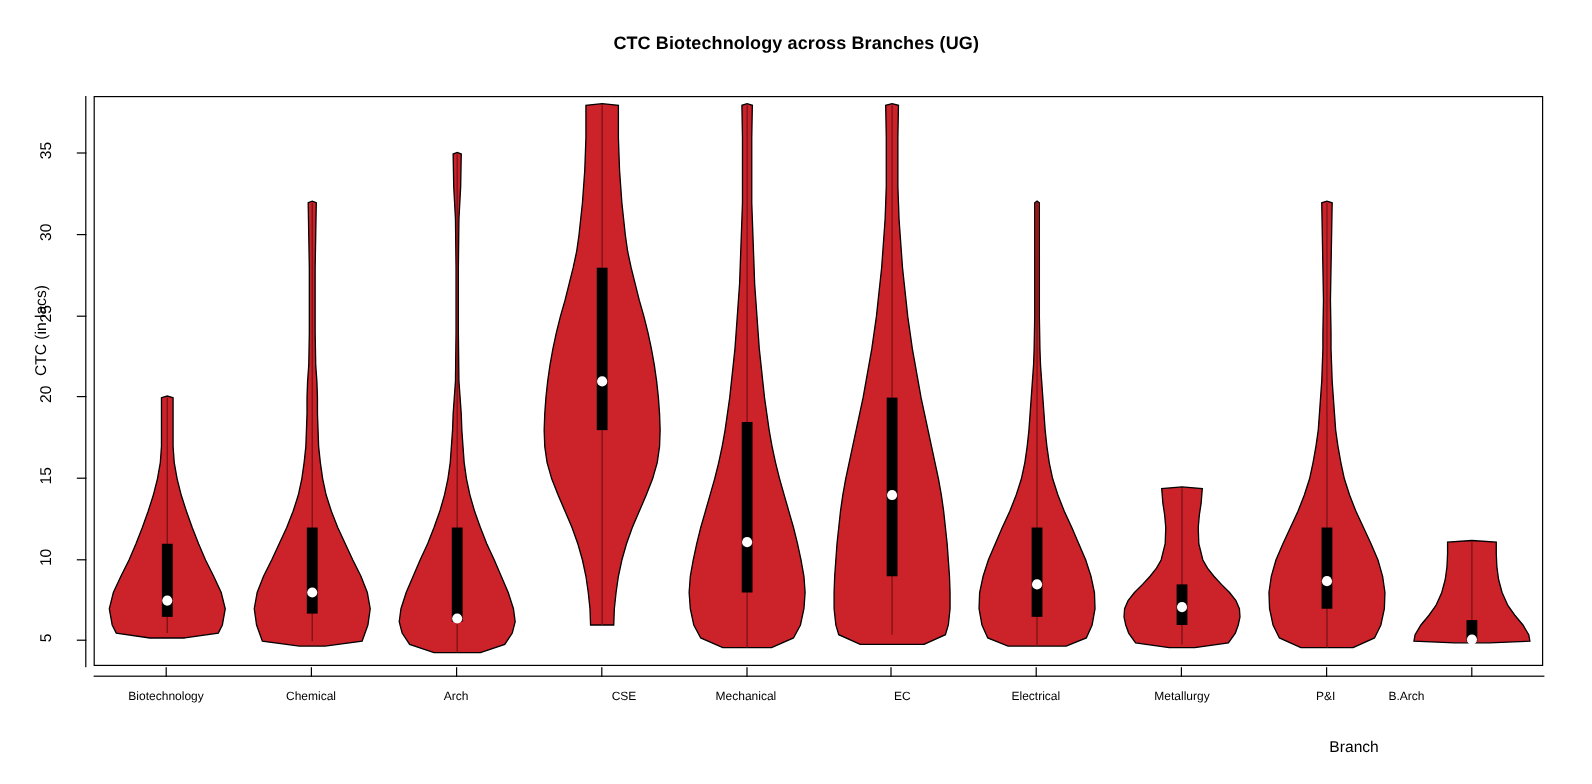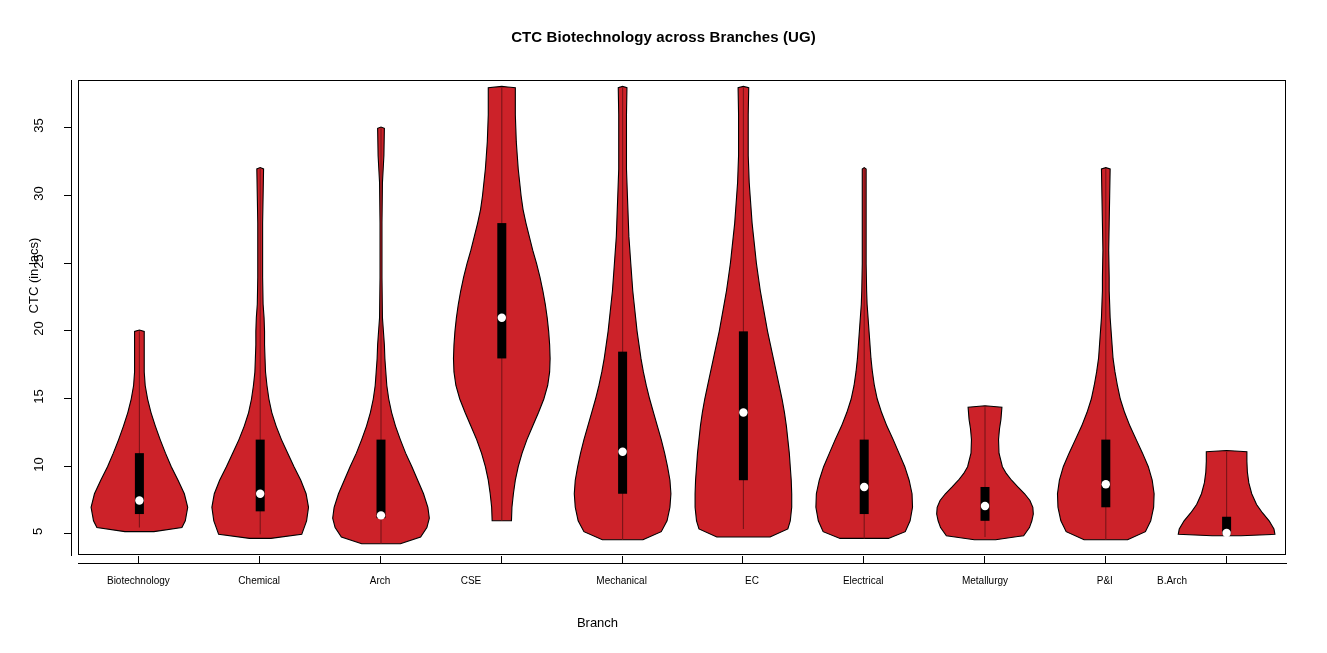--- a/index.html
+++ b/index.html
@@ -28,21 +28,21 @@
   .y-tick-label span{display:inline-block;transform:rotate(-90deg);}
   .y-axis-title{
     position:absolute;left:-26px;top:268px;width:120px;text-align:center;font-size:13px;
   }
   .y-axis-title span{display:inline-block;transform:rotate(-90deg);white-space:nowrap;}
 
   
   .x-axis-line{position:absolute;left:78px;top:563px;width:1209px;height:1px;background:#000;}
   .x-tick{position:absolute;top:556px;width:1px;height:8px;background:#000;}
   .x-tick-label{position:absolute;top:575px;width:160px;margin-left:-80px;text-align:center;font-size:10px;}
-  .x-axis-title{position:absolute;left:0;top:615px;width:1149px;text-align:center;font-size:13px;margin-left:23px;}
+  .x-axis-title{position:absolute;left:0;top:615px;width:1149px;text-align:right;font-size:13px;}
 
   svg.violins{position:absolute;left:0;top:0;width:1208px;height:475px;display:block;}
   .violin-shape{stroke:#000;stroke-width:1.1;}
   .violin-whisker{stroke:#7a1418;stroke-width:1.1;}
   .violin-box{fill:#000;}
   .violin-median{fill:#ffffff;stroke:none;}
 </style>
 </head>
 <body>
 
@@ -141,21 +141,21 @@
 
   <div class="x-axis-line"></div>
   <div id="x-ticks">
       <div class="x-tick" style="left: 138.4px;"></div>
       <div class="x-tick-label" style="left: 138.4px;">Biotechnology</div>
       <div class="x-tick" style="left: 259.2px;"></div>
       <div class="x-tick-label" style="left: 259.2px; text-align: center;">Chemical</div>
       <div class="x-tick" style="left: 380px;"></div>
       <div class="x-tick-label" style="left: 380px;">Arch</div>
       <div class="x-tick" style="left: 500.8px;"></div>
-      <div class="x-tick-label" style="left: 471px;">CSE</div>
+      <div class="x-tick-label" style="left: 520px;">CSE</div>
       <div class="x-tick" style="left: 621.6px;"></div>
       <div class="x-tick-label" style="left: 621.6px;">Mechanical</div>
       <div class="x-tick" style="left: 742.4px;"></div>
       <div class="x-tick-label" style="left: 752px;">EC</div>
       <div class="x-tick" style="left: 863.2px;"></div>
       <div class="x-tick-label" style="left: 863.2px;">Electrical</div>
       <div class="x-tick" style="left: 984px;"></div>
       <div class="x-tick-label" style="left: 985px;">Metallurgy</div>
       <div class="x-tick" style="left: 1104.8px;"></div>
       <div class="x-tick-label" style="left: 1104.8px;">P&amp;I</div>

